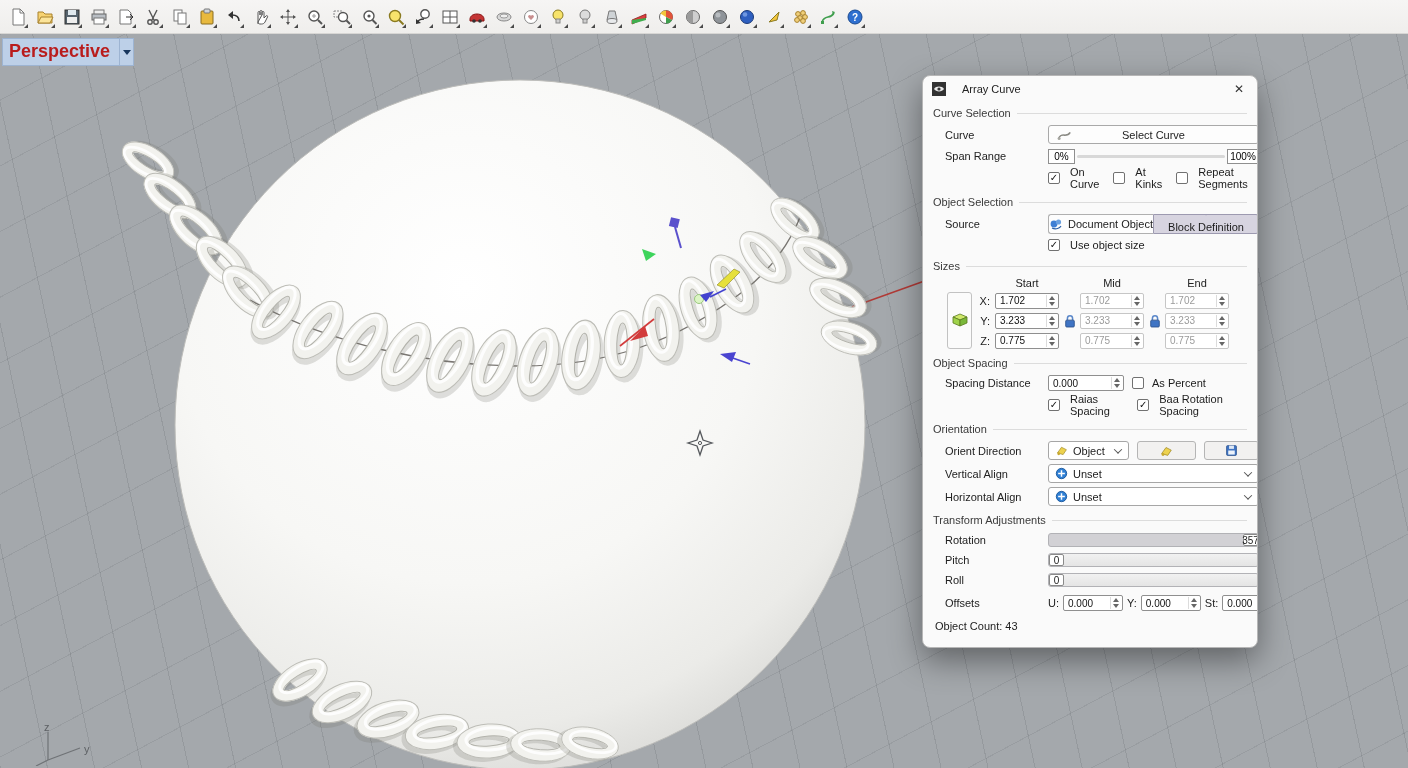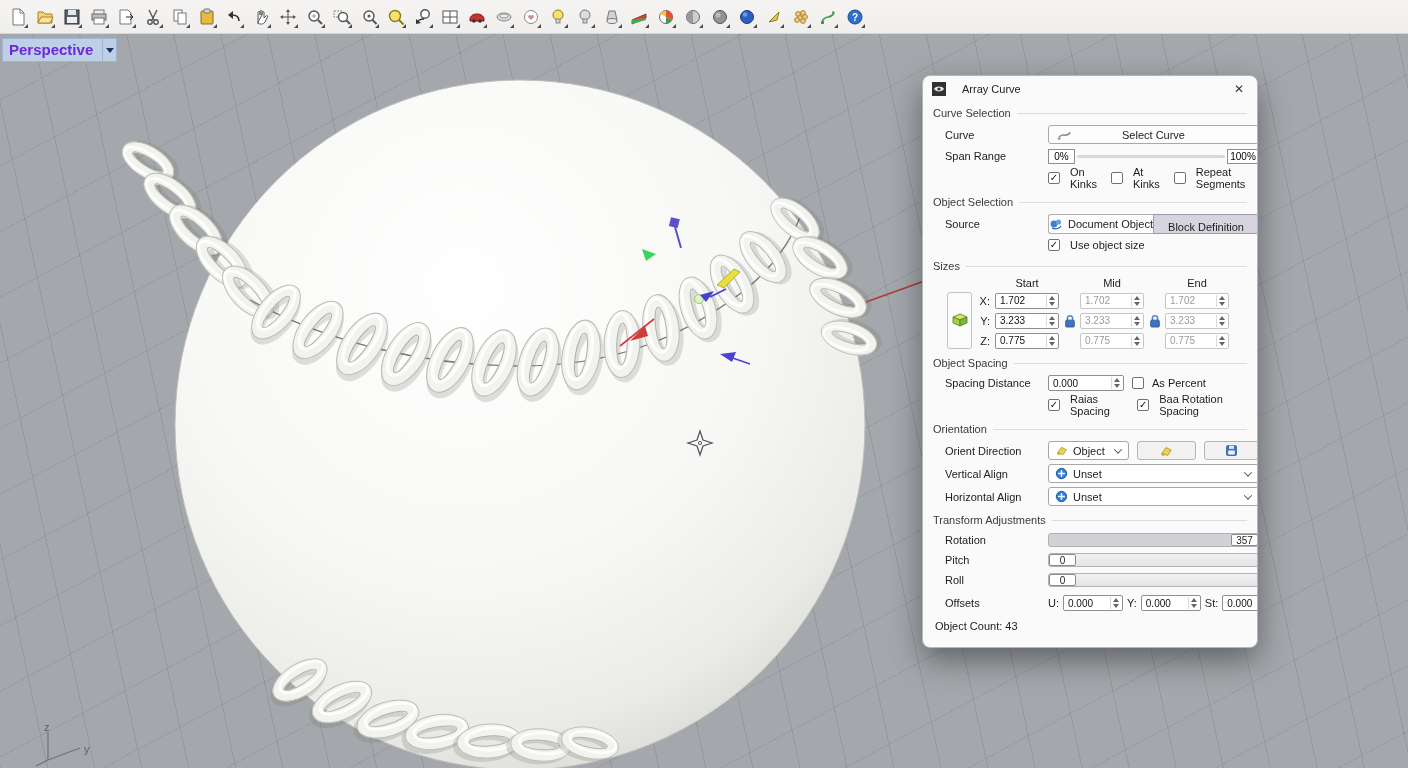--- a/index.html
+++ b/index.html
@@ -16,21 +16,21 @@
     border-left:4px solid transparent; border-bottom:4px solid #4a4a4a; }
 
   
   .viewport { position:absolute; top:34px; left:0; width:1408px; height:734px; background:#a4a8ac; }
   .grid-a,.grid-b { position:absolute; inset:0; }
   .grid-a { background:repeating-linear-gradient(78deg, rgba(70,75,80,.16) 0px, rgba(70,75,80,.16) 1px, transparent 1px, transparent 46px); }
   .grid-b { background:repeating-linear-gradient(152deg, rgba(70,75,80,.12) 0px, rgba(70,75,80,.12) 1px, transparent 1px, transparent 58px); }
   .scene { position:absolute; left:0; top:-34px; width:1408px; height:768px; }
 
   .vtab { position:absolute; top:4px; left:2px; display:flex; z-index:4; }
-  .vtab-label { background:#bdd0e8; color:#6d28d9; font-weight:bold; font-size:15px;
+  .vtab-label { background:#bdd0e8; color:#b91c1c; font-weight:bold; font-size:18px;
     padding:2px 9px 3px 6px; border:1px solid #9db4d2; border-right:none; }
   .vtab-arrow { background:#bdd0e8; border:1px solid #9db4d2; width:15px; display:flex;
     align-items:center; justify-content:center; }
   .vtab-arrow i { border-left:4px solid transparent; border-right:4px solid transparent;
     border-top:5px solid #17365d; }
 
   
   .dialog { position:absolute; left:922px; top:75px; width:336px; height:573px;
     background:#fafafa; border:1px solid #b6b6b6; border-radius:8px;
     box-shadow:0 12px 32px rgba(0,0,0,.42); z-index:10; font-size:11px; color:#1c1c1c; overflow:hidden; }
@@ -99,21 +99,21 @@
 
   .orient-row { display:flex; gap:8px; width:211px; }
   .dd.dd-small { width:82px; }
   .icon-btn { height:19px; border:1px solid #b5b5b5; background:#f2f1f0; border-radius:3px;
     display:flex; align-items:center; justify-content:center; }
   .icon-btn.w58 { width:59px; } .icon-btn.w56 { width:56px; }
 
   .slider { position:relative; width:211px; height:14px; border:1px solid #b2b2b6; border-radius:3px; }
   .slider.dark { background:#d2d1d5; }
   .slider.light { background:linear-gradient(#f1f1f1,#e4e4e4); }
-  .sl-val { position:absolute; top:0; bottom:0; width:27px; background:#fff; border:1px solid #8a8a8a;
+  .sl-val { position:absolute; top:0; bottom:0; width:15px; background:#fff; border:1px solid #8a8a8a;
     border-radius:2px; display:flex; align-items:center; justify-content:center; font-size:10px; }
   .sl-val.right { right:0; } .sl-val.left { left:0; }
 
   .offsets { display:flex; align-items:center; gap:4px; }
   .off-lab { color:#222; }
 
   .count { padding:7px 0 0 12px; color:#1c1c1c; }
 
   .axis-gizmo { position:absolute; left:24px; bottom:2px; z-index:3; }
 </style>
@@ -461,21 +461,21 @@
     <div class="row">
       <label>Span Range</label>
       <div class="range-wrap">
         <input class="mini-field" value="0%" style="">
         <div class="range-track"></div>
         <input class="mini-field mini-wide" value="100%" style="">
       </div>
     </div>
     <div class="indent">
       <span class="cb">✓</span>
-      <span class="cb-lab">On Kinks</span>
+      <span class="cb-lab">On Curve</span>
       <span class="cb"></span>
       <span class="cb-lab">At Kinks</span>
       <span class="cb"></span>
       <span class="cb-lab">Repeat Segments</span>
     </div>
   </div>
 
   <div class="sec">
     <div class="sec-head">Object Selection</div>
     <div class="row">

